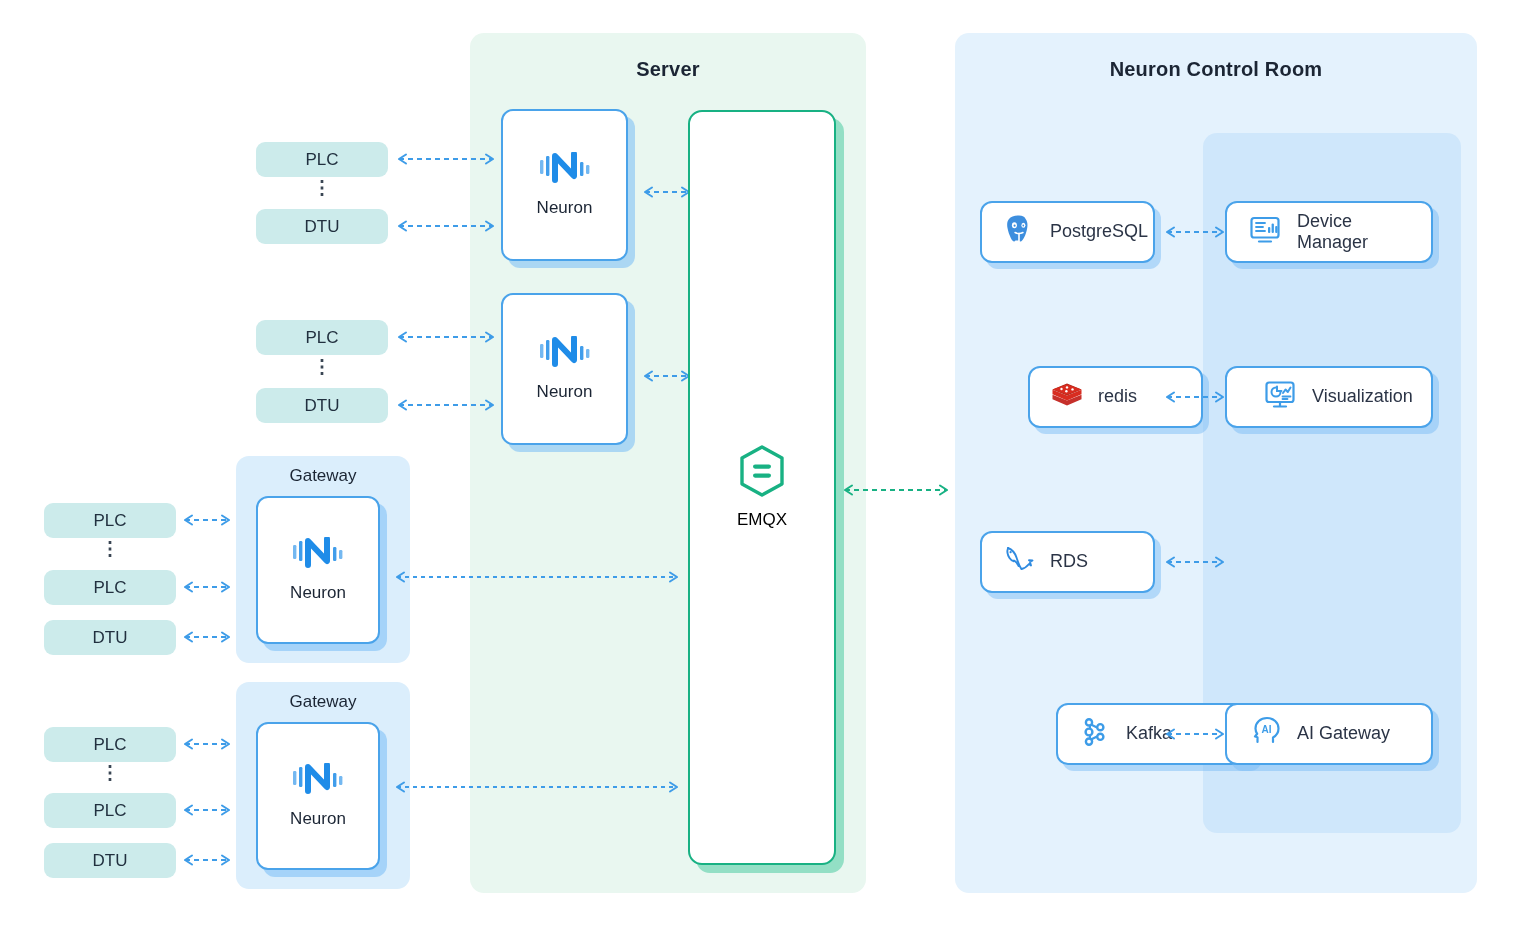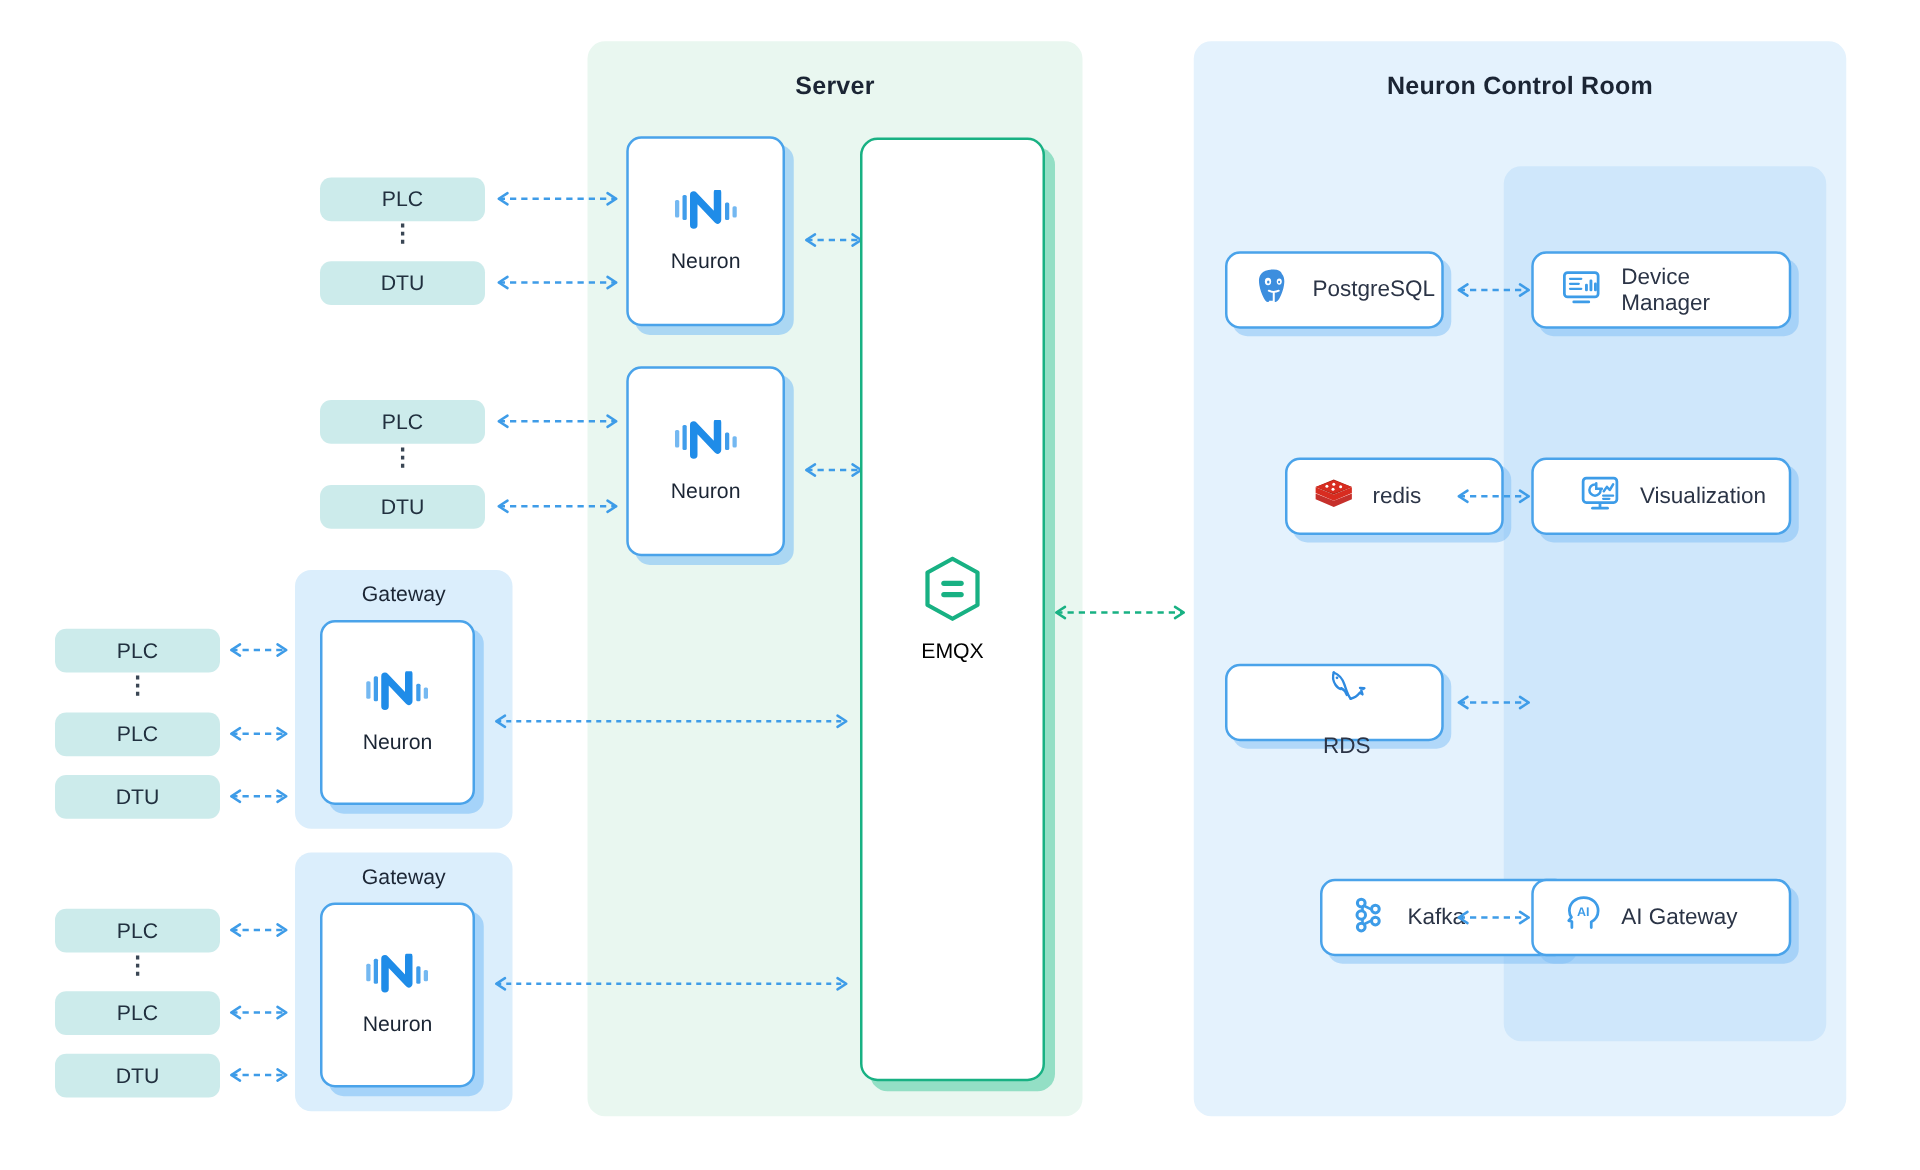--- a/index.html
+++ b/index.html
@@ -359,21 +359,21 @@
           <circle cx="11.5" cy="11" r="1.2"></circle>
           <circle cx="17" cy="9.4" r="1.2"></circle>
           <circle cx="22.5" cy="11.4" r="1.2"></circle>
           <circle cx="16.4" cy="13.3" r="1.2"></circle>
         </g>
       </svg>
     </span>
     <span class="pill-label">redis</span>
   </div>
 
-  <div class="pill" style="left:980px; top:531px; width:175px; height:62px;flex-direction:column;">
+  <div class="pill" style="left:980px; top:531px; width:175px; height:62px;">
     <span>
       <svg width="34" height="34" viewBox="0 0 34 34">
         <g stroke="#2e8ae0" stroke-width="1.9" fill="none" stroke-linecap="round" stroke-linejoin="round">
           <path d="M6 5 C10 6.5 13 10 14.5 14.5 C16 19 17 23 19.5 26"></path>
           <path d="M6 5 C5 8 5.5 12 7.5 15 C9 17.2 10.5 18 11.8 18.2"></path>
           <path d="M19.5 26 C22 25.5 25 23.5 27 21 L29 22.5 L28 19 L30.5 17.5 L27 17.3"></path>
           <path d="M12 17.5 C14 18.5 15.5 20.5 16.5 23"></path>
         </g>
         <circle cx="8.6" cy="9.2" r="1.1" fill="#2e8ae0"></circle>
       </svg>

